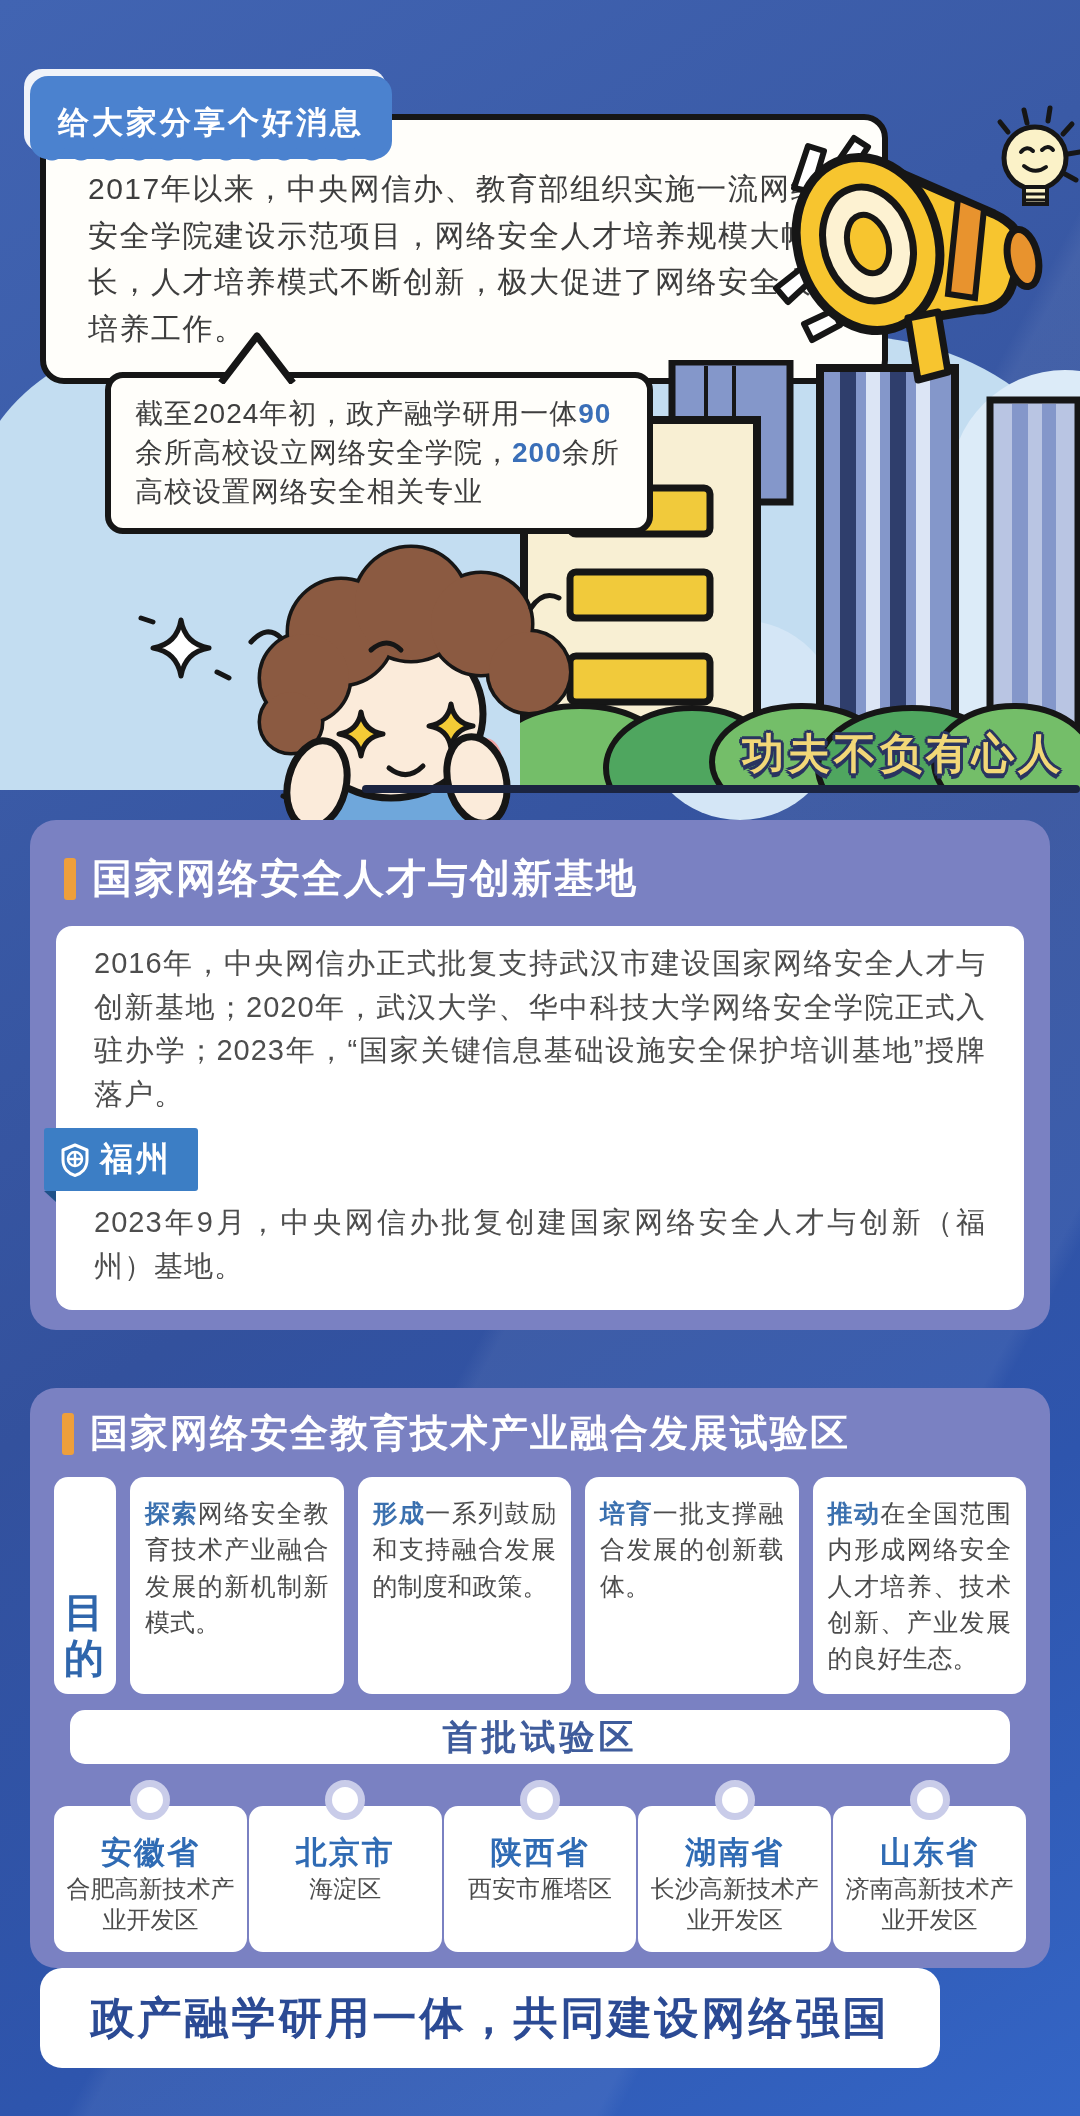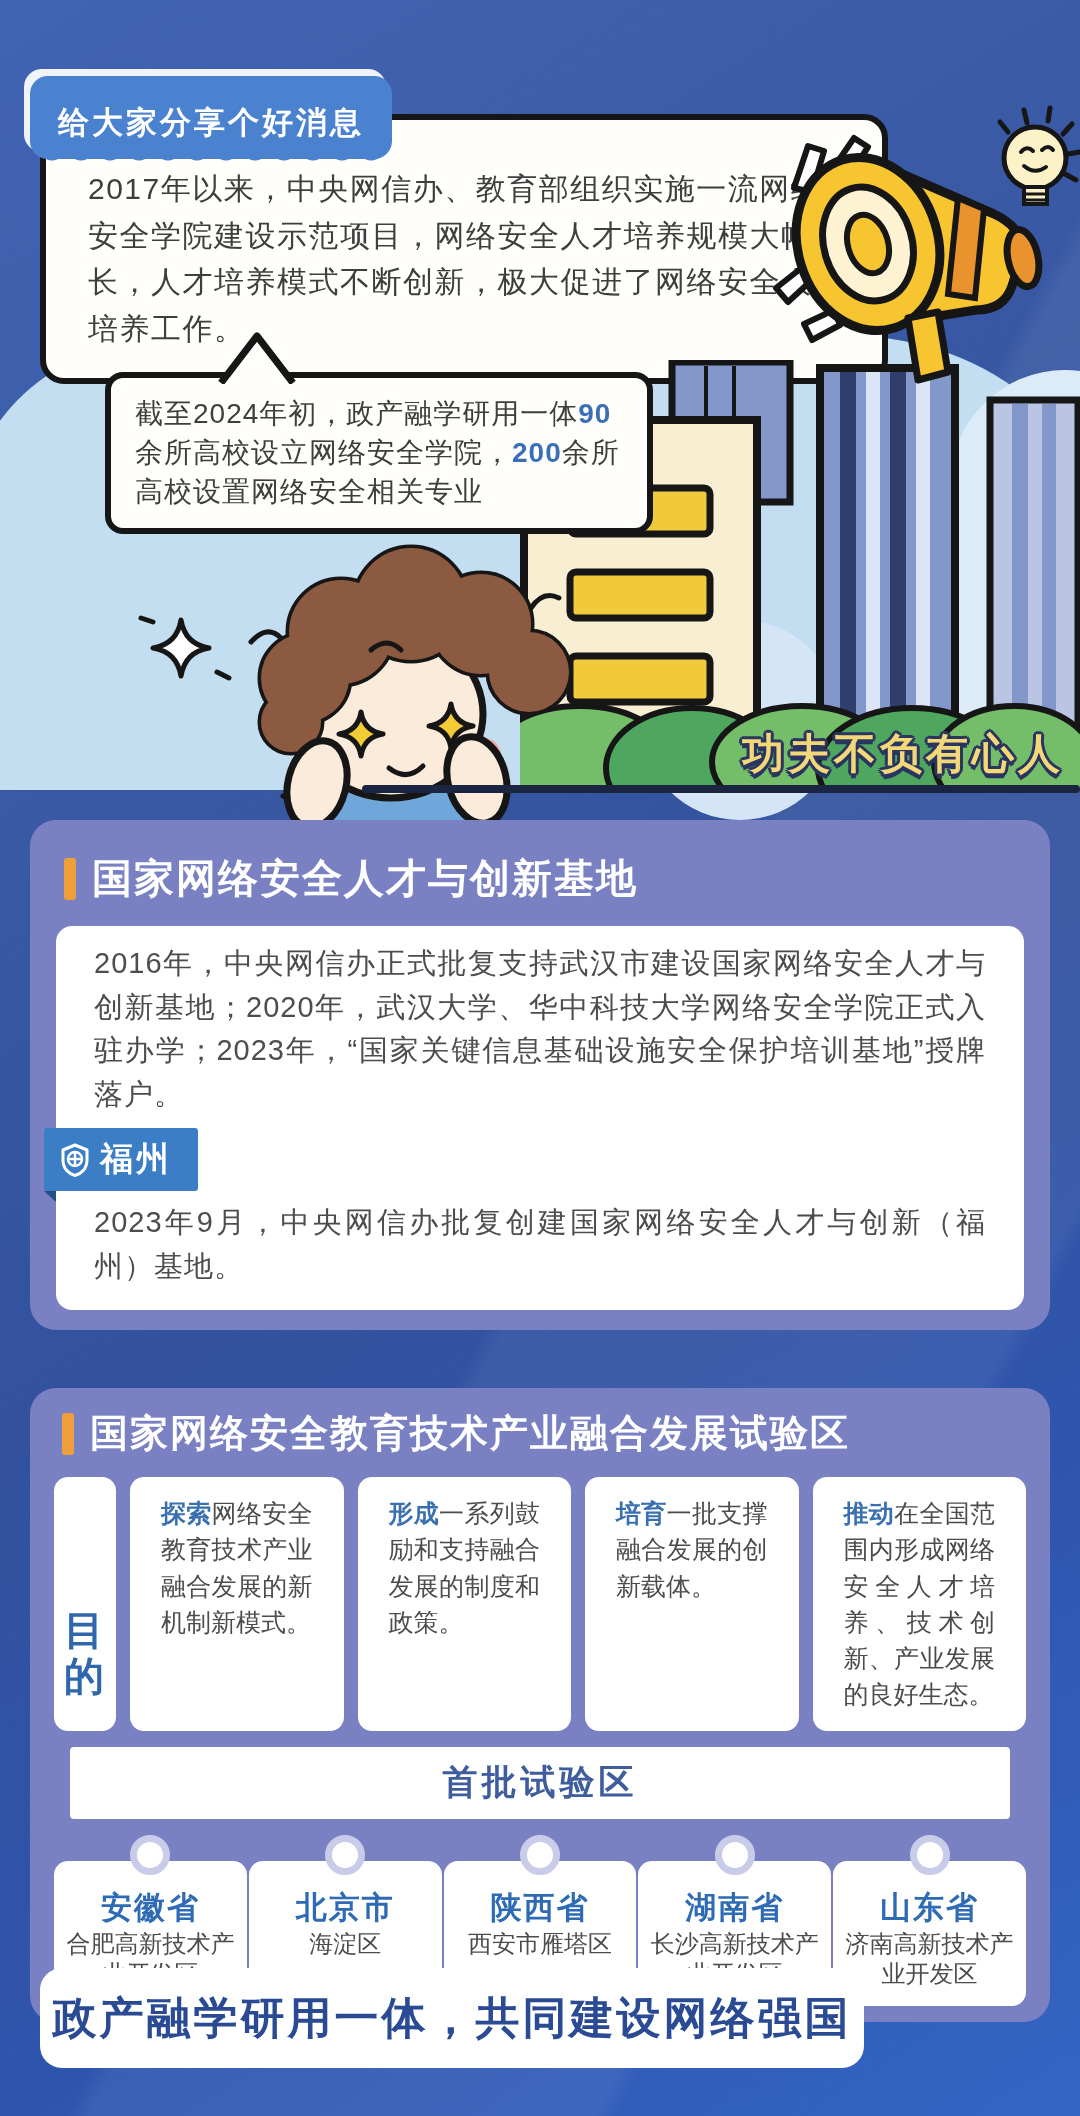--- a/index.html
+++ b/index.html
@@ -63,37 +63,37 @@
     padding:9px 26px 9px 16px; border-radius:3px; margin-left:-50px; margin-top:12px; }
   .city-badge::before { content:''; position:absolute; left:0; bottom:-11px; width:0; height:0;
     border-top:11px solid #1f5188; border-left:12px solid transparent; }
   .base-text { font-size:29px; line-height:1.5; letter-spacing:1px; color:#4d4d4d; text-align:justify; margin-top:10px; }
 
   .purpose-row { display:flex; gap:14px; margin-top:18px; align-items:stretch; }
   .purpose-label-card { flex:none; width:62px; background:#fff; border-radius:14px;
     display:flex; align-items:center; justify-content:center; }
   .purpose-label-card span { writing-mode:vertical-rl; text-orientation:upright;
     font-size:40px; font-weight:700; color:#2f66ac; letter-spacing:42px; margin-bottom:-42px; }
-  .purpose-card { flex:1; background:#fff; border-radius:14px; padding:18px 31px;
+  .purpose-card { flex:1; background:#fff; border-radius:14px; padding:18px 15px;
     font-size:25px; line-height:1.45; color:#4c4c4c; text-align:justify; }
   .purpose-lead { color:#3a70af; font-weight:700; }
 
-  .batch-band { margin:16px 16px 0; background:#fff; border-radius:4px; height:72px;
+  .batch-band { margin:16px 16px 0; background:#fff; border-radius:15px; height:54px;
     display:flex; align-items:center; justify-content:center;
     font-size:35px; font-weight:700; letter-spacing:4px; color:#3f5c9c; }
 
   .province-row { display:flex; gap:2px; margin-top:42px; }
   .province-card { flex:1; position:relative; background:#fff; border-radius:14px;
     padding:26px 6px 16px; text-align:center; }
   .pin-circle { position:absolute; top:-26px; left:50%; transform:translateX(-50%);
     width:40px; height:40px; background:#fff; border:7px solid #c9cce9; border-radius:50%; }
   .province-name { font-size:31px; font-weight:700; color:#2f6bb4; letter-spacing:2px; }
   .province-area { font-size:24px; line-height:1.28; color:#4c4c4c; margin-top:0; }
 
-  .footer-banner { position:absolute; left:40px; top:1968px; width:824px; height:100px; z-index:5;
+  .footer-banner { position:absolute; left:40px; top:1968px; width:900px; height:100px; z-index:5;
     background:#fff; border-radius:22px; display:flex; align-items:center; justify-content:center; }
   .slogan-text { font-size:44px; font-weight:700; letter-spacing:3px; color:#2b4a94; }
 </style>
 </head>
 <body>
 
 <div class="page">
 
   <div class="cloud"></div>
   <div class="bump bump-2"></div>

